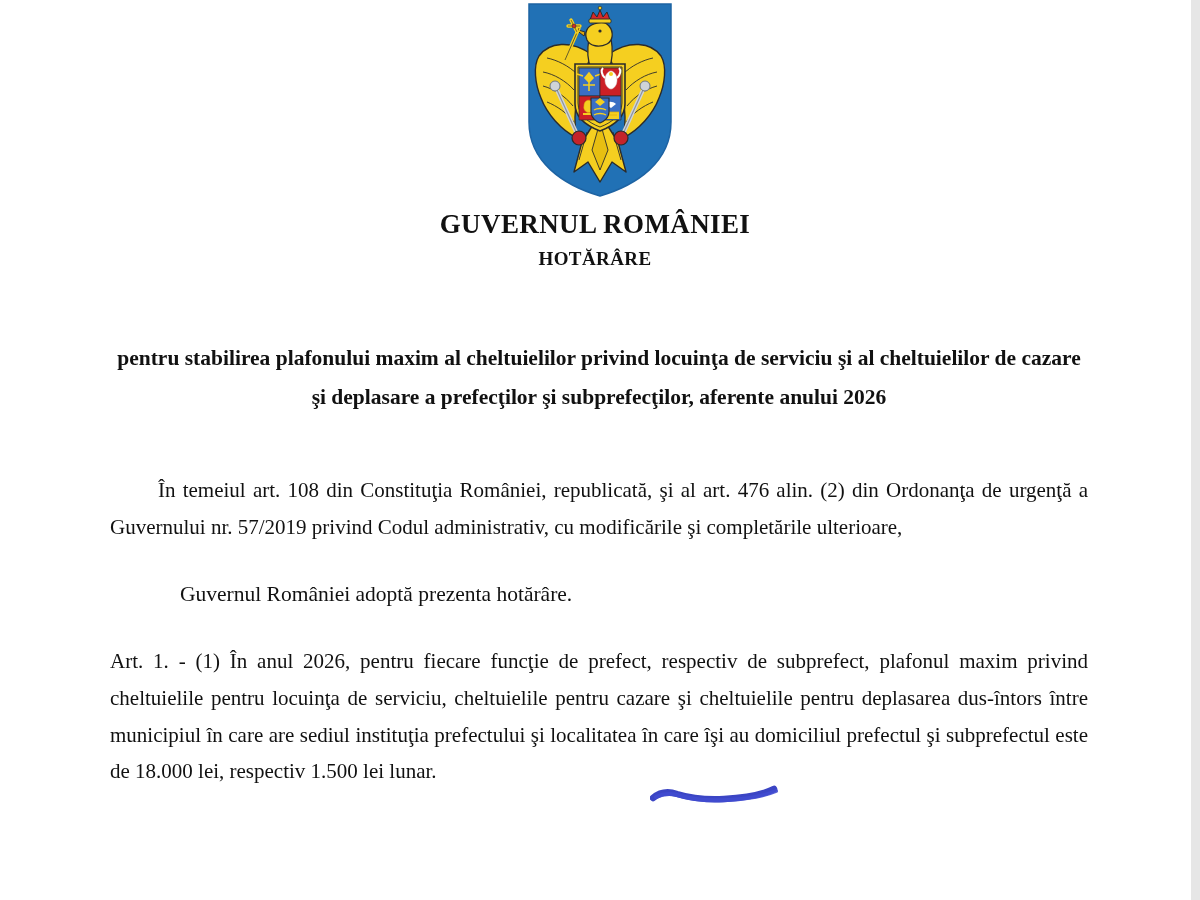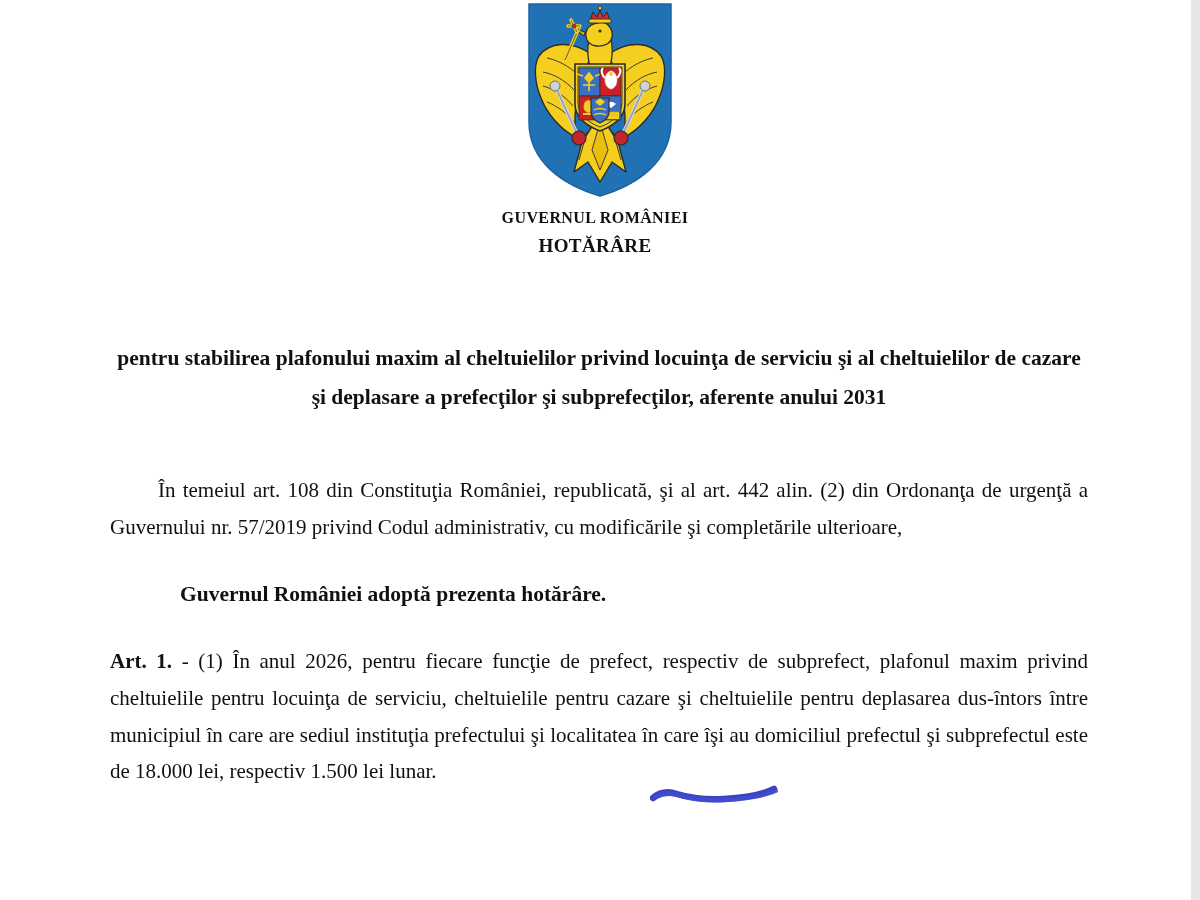--- a/index.html
+++ b/index.html
@@ -50,21 +50,21 @@
 
   
   .heading-block {
     position: absolute;
     left: 0;
     right: 10px;
     top: 208px;
     text-align: center;
   }
   .gov-line {
-    font-size: 16px;
+    font-size: 27px;
     font-weight: bold;
     letter-spacing: 0.4px;
     line-height: 1.22;
     margin: 0;
   }
   .act-line {
     font-size: 19px;
     font-weight: bold;
     letter-spacing: 0.4px;
     line-height: 1.22;
@@ -97,29 +97,29 @@
     margin: 0;
     text-align: justify;
     text-justify: inter-word;
   }
   .para.indent {
     text-indent: 48px;
   }
   .adopta {
     margin: 31px 0 0 0;
     text-indent: 70px;
-    font-weight: bold;
+    font-weight: normal;
     font-size: 21.5px;
     text-align: left;
   }
   .art-block {
     margin: 30px 0 0 0;
   }
   .art-label {
-    font-weight: bold;
+    font-weight: normal;
     margin-top: 17px;
   }
   .para-2 {
     margin: 0;
     text-indent: 48px;
     text-align: justify;
   }
 
   
   .para:last-child,
@@ -221,25 +221,25 @@
       <path d="M67 108 C70 106 76 106 79 108" stroke="#f5cf20" stroke-width="1.5" fill="none"></path>
       <path d="M67 113 C70 111 76 111 79 113" stroke="#f5cf20" stroke-width="1.5" fill="none"></path>
     </svg>
   </div>
 
   <div class="heading-block">
     <div class="gov-line">GUVERNUL ROMÂNIEI</div>
     <div class="act-line">HOTĂRÂRE</div>
   </div>
 
-  <div class="doc-title">pentru stabilirea plafonului maxim al cheltuielilor privind locuinţa de serviciu şi al cheltuielilor de cazare şi deplasare a prefecţilor şi subprefecţilor, aferente anului 2031</div>
+  <div class="doc-title">pentru stabilirea plafonului maxim al cheltuielilor privind locuinţa de serviciu şi al cheltuielilor de cazare şi deplasare a prefecţilor şi subprefecţilor, aferente anului 2026</div>
 
   <div class="body-col">
 
-    <p class="para indent">În temeiul art. 108 din Constituţia României, republicată, şi al art. 442 alin. (2) din Ordonanţa de urgenţă a Guvernului nr. 57/2019 privind Codul administrativ, cu modificările şi completările ulterioare,</p>
+    <p class="para indent">În temeiul art. 108 din Constituţia României, republicată, şi al art. 476 alin. (2) din Ordonanţa de urgenţă a Guvernului nr. 57/2019 privind Codul administrativ, cu modificările şi completările ulterioare,</p>
 
     <p class="adopta">Guvernul României adoptă prezenta hotărâre.</p>
 
     <div class="art-block">
       <p class="para">
         <span class="art-label">Art. 1.</span><span> - (1) În anul 2026, pentru fiecare funcţie de prefect, respectiv de subprefect, plafonul maxim privind cheltuielile pentru locuinţa de serviciu, cheltuielile pentru cazare şi cheltuielile pentru deplasarea dus-întors între municipiul în care are sediul instituţia prefectului şi localitatea în care îşi au domiciliul prefectul şi subprefectul este de 18.000 lei, respectiv 1.500 lei lunar.</span>
       </p>
     </div>
 
   </div>

